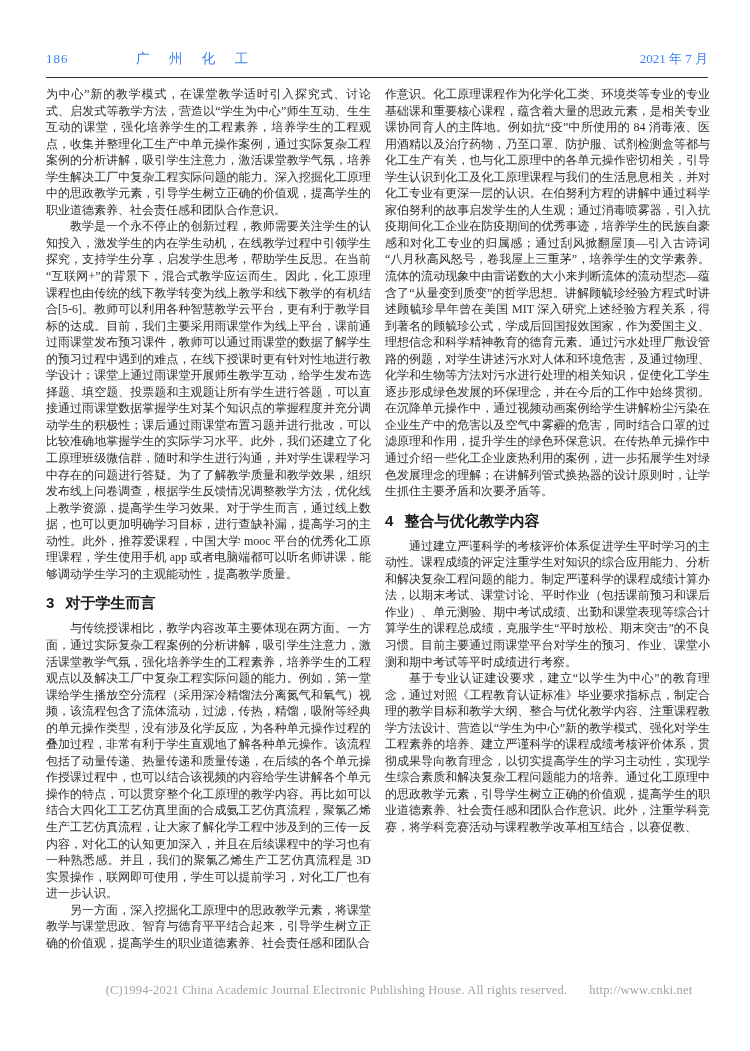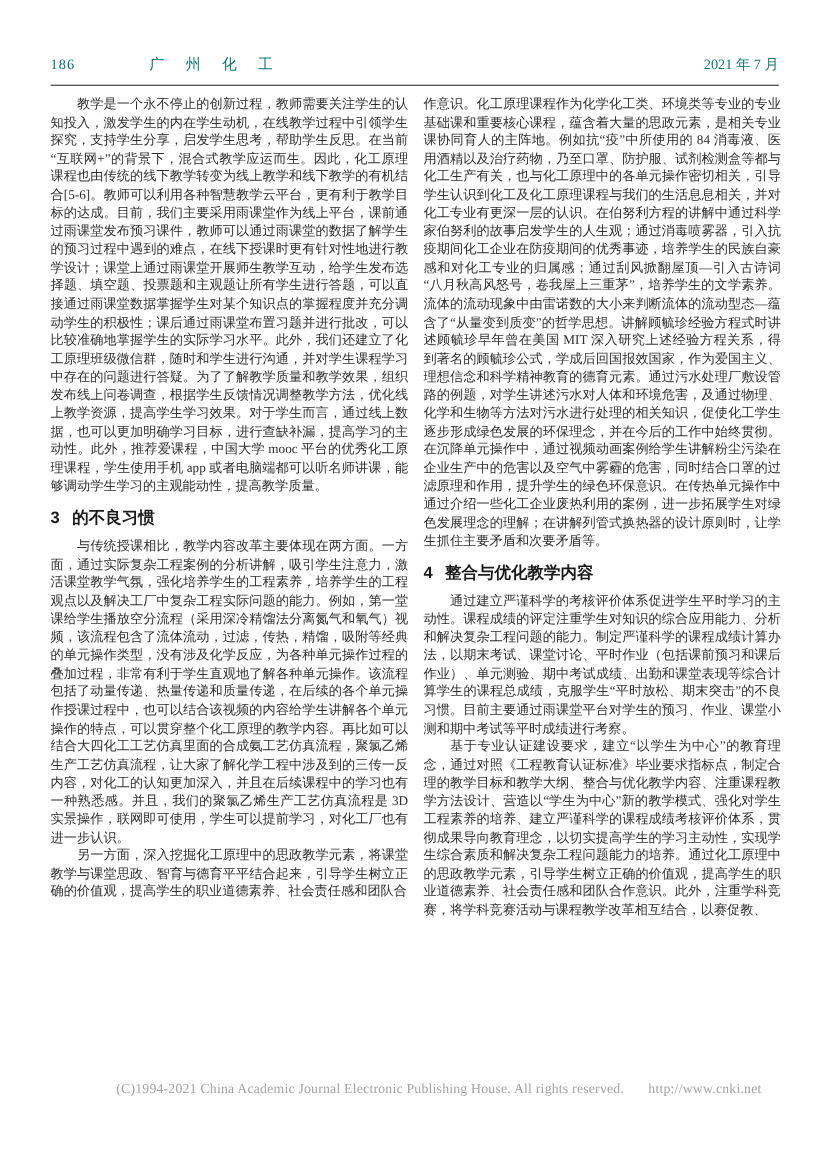--- a/index.html
+++ b/index.html
@@ -10,21 +10,21 @@
     color:#2e2e2e;
     position:relative;
     overflow:hidden;
   }
   .page{position:absolute;inset:0;}
 
   
   .header{
     position:absolute;top:50px;left:46px;right:42px;
     display:flex;justify-content:space-between;align-items:baseline;
-    font-size:13px;color:#0f766e;
+    font-size:13px;color:#3b82f6;
   }
   .header .pageno{width:90px;text-align:left;letter-spacing:1px;}
   .header .jtitle{flex:1;font-size:13.5px;word-spacing:8px;letter-spacing:4px;}
   .header .jdate{width:90px;text-align:right;white-space:nowrap;}
   .header-rule{
     position:absolute;top:77px;left:46px;right:42px;
     border-top:1.6px solid #2f2f2f;height:0;
   }
 
   
@@ -67,22 +67,23 @@
   <div class="header">
     <span class="pageno">186</span>
     <span class="jtitle">广 州 化 工</span>
     <span class="jdate">2021 年 7 月</span>
   </div>
   <div class="header-rule"></div>
 
   <div class="columns">
 
     <div class="col">
+      <p class="para noindent">为中心”新的教学模式，在课堂教学适时引入探究式、讨论式、启发式等教学方法，营造以“学生为中心”师生互动、生生互动的课堂，强化培养学生的工程素养，培养学生的工程观点，收集并整理化工生产中单元操作案例，通过实际复杂工程案例的分析讲解，吸引学生注意力，激活课堂教学气氛，培养学生解决工厂中复杂工程实际问题的能力。深入挖掘化工原理中的思政教学元素，引导学生树立正确的价值观，提高学生的职业道德素养、社会责任感和团队合作意识。</p>
       <p class="para">教学是一个永不停止的创新过程，教师需要关注学生的认知投入，激发学生的内在学生动机，在线教学过程中引领学生探究，支持学生分享，启发学生思考，帮助学生反思。在当前“互联网+”的背景下，混合式教学应运而生。因此，化工原理课程也由传统的线下教学转变为线上教学和线下教学的有机结合[5-6]。教师可以利用各种智慧教学云平台，更有利于教学目标的达成。目前，我们主要采用雨课堂作为线上平台，课前通过雨课堂发布预习课件，教师可以通过雨课堂的数据了解学生的预习过程中遇到的难点，在线下授课时更有针对性地进行教学设计；课堂上通过雨课堂开展师生教学互动，给学生发布选择题、填空题、投票题和主观题让所有学生进行答题，可以直接通过雨课堂数据掌握学生对某个知识点的掌握程度并充分调动学生的积极性；课后通过雨课堂布置习题并进行批改，可以比较准确地掌握学生的实际学习水平。此外，我们还建立了化工原理班级微信群，随时和学生进行沟通，并对学生课程学习中存在的问题进行答疑。为了了解教学质量和教学效果，组织发布线上问卷调查，根据学生反馈情况调整教学方法，优化线上教学资源，提高学生学习效果。对于学生而言，通过线上数据，也可以更加明确学习目标，进行查缺补漏，提高学习的主动性。此外，推荐爱课程，中国大学 mooc 平台的优秀化工原理课程，学生使用手机 app 或者电脑端都可以听名师讲课，能够调动学生学习的主观能动性，提高教学质量。</p>
-      <h2 class="sec"><span class="sec-num">3</span><span>的不良习惯</span></h2>
+      <h2 class="sec"><span class="sec-num">3</span><span>对于学生而言</span></h2>
       <p class="para">与传统授课相比，教学内容改革主要体现在两方面。一方面，通过实际复杂工程案例的分析讲解，吸引学生注意力，激活课堂教学气氛，强化培养学生的工程素养，培养学生的工程观点以及解决工厂中复杂工程实际问题的能力。例如，第一堂课给学生播放空分流程（采用深冷精馏法分离氮气和氧气）视频，该流程包含了流体流动，过滤，传热，精馏，吸附等经典的单元操作类型，没有涉及化学反应，为各种单元操作过程的叠加过程，非常有利于学生直观地了解各种单元操作。该流程包括了动量传递、热量传递和质量传递，在后续的各个单元操作授课过程中，也可以结合该视频的内容给学生讲解各个单元操作的特点，可以贯穿整个化工原理的教学内容。再比如可以结合大四化工工艺仿真里面的合成氨工艺仿真流程，聚氯乙烯生产工艺仿真流程，让大家了解化学工程中涉及到的三传一反内容，对化工的认知更加深入，并且在后续课程中的学习也有一种熟悉感。并且，我们的聚氯乙烯生产工艺仿真流程是 3D 实景操作，联网即可使用，学生可以提前学习，对化工厂也有进一步认识。</p>
       <p class="para">另一方面，深入挖掘化工原理中的思政教学元素，将课堂教学与课堂思政、智育与德育平平结合起来，引导学生树立正确的价值观，提高学生的职业道德素养、社会责任感和团队合</p>
     </div>
 
     <div class="col">
       <p class="para noindent">作意识。化工原理课程作为化学化工类、环境类等专业的专业基础课和重要核心课程，蕴含着大量的思政元素，是相关专业课协同育人的主阵地。例如抗“疫”中所使用的 84 消毒液、医用酒精以及治疗药物，乃至口罩、防护服、试剂检测盒等都与化工生产有关，也与化工原理中的各单元操作密切相关，引导学生认识到化工及化工原理课程与我们的生活息息相关，并对化工专业有更深一层的认识。在伯努利方程的讲解中通过科学家伯努利的故事启发学生的人生观；通过消毒喷雾器，引入抗疫期间化工企业在防疫期间的优秀事迹，培养学生的民族自豪感和对化工专业的归属感；通过刮风掀翻屋顶—引入古诗词“八月秋高风怒号，卷我屋上三重茅”，培养学生的文学素养。流体的流动现象中由雷诺数的大小来判断流体的流动型态—蕴含了“从量变到质变”的哲学思想。讲解顾毓珍经验方程式时讲述顾毓珍早年曾在美国 MIT 深入研究上述经验方程关系，得到著名的顾毓珍公式，学成后回国报效国家，作为爱国主义、理想信念和科学精神教育的德育元素。通过污水处理厂敷设管路的例题，对学生讲述污水对人体和环境危害，及通过物理、化学和生物等方法对污水进行处理的相关知识，促使化工学生逐步形成绿色发展的环保理念，并在今后的工作中始终贯彻。在沉降单元操作中，通过视频动画案例给学生讲解粉尘污染在企业生产中的危害以及空气中雾霾的危害，同时结合口罩的过滤原理和作用，提升学生的绿色环保意识。在传热单元操作中通过介绍一些化工企业废热利用的案例，进一步拓展学生对绿色发展理念的理解；在讲解列管式换热器的设计原则时，让学生抓住主要矛盾和次要矛盾等。</p>
       <h2 class="sec"><span class="sec-num">4</span><span>整合与优化教学内容</span></h2>
       <p class="para">通过建立严谨科学的考核评价体系促进学生平时学习的主动性。课程成绩的评定注重学生对知识的综合应用能力、分析和解决复杂工程问题的能力。制定严谨科学的课程成绩计算办法，以期末考试、课堂讨论、平时作业（包括课前预习和课后作业）、单元测验、期中考试成绩、出勤和课堂表现等综合计算学生的课程总成绩，克服学生“平时放松、期末突击”的不良习惯。目前主要通过雨课堂平台对学生的预习、作业、课堂小测和期中考试等平时成绩进行考察。</p>
       <p class="para">基于专业认证建设要求，建立“以学生为中心”的教育理念，通过对照《工程教育认证标准》毕业要求指标点，制定合理的教学目标和教学大纲、整合与优化教学内容、注重课程教学方法设计、营造以“学生为中心”新的教学模式、强化对学生工程素养的培养、建立严谨科学的课程成绩考核评价体系，贯彻成果导向教育理念，以切实提高学生的学习主动性，实现学生综合素质和解决复杂工程问题能力的培养。通过化工原理中的思政教学元素，引导学生树立正确的价值观，提高学生的职业道德素养、社会责任感和团队合作意识。此外，注重学科竞赛，将学科竞赛活动与课程教学改革相互结合，以赛促教、</p>
 

